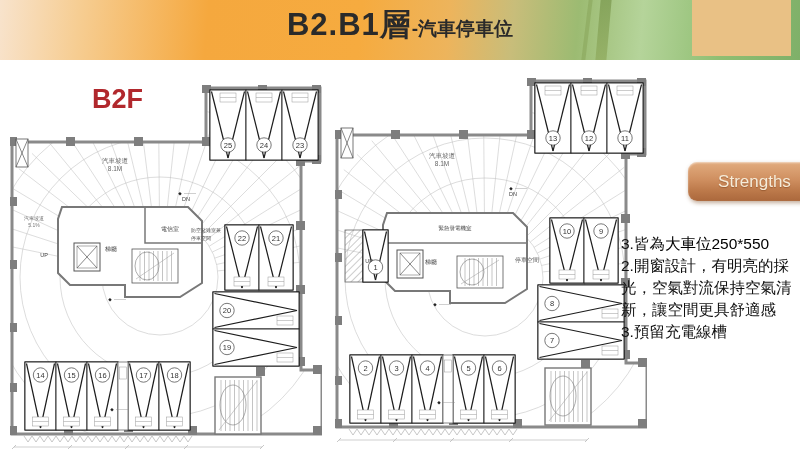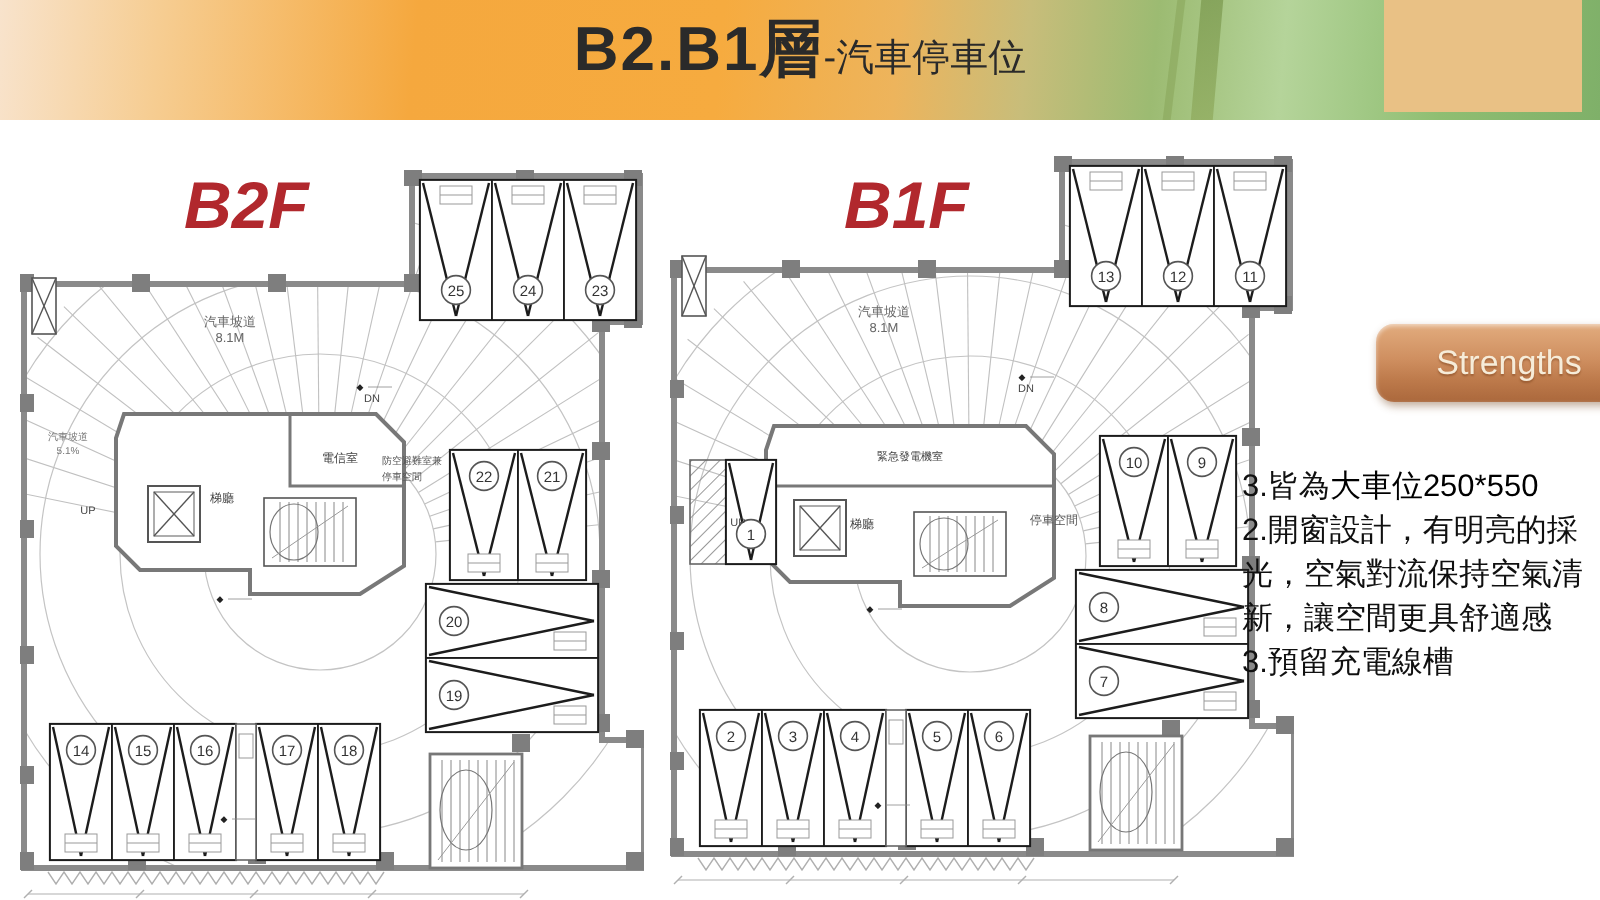--- a/index.html
+++ b/index.html
@@ -10,23 +10,23 @@
     background:linear-gradient(95deg,#f8e3cc 0%,#f6cd92 10%,#f5a83e 26%,#f6ab3f 45%,
       #edb45c 56%,#c8bd7a 64%,#9cbb72 72%,#b5d49a 80%,#8fbe72 90%,#7fb069 100%);}
   .stem{position:absolute;left:598px;top:0;width:11px;height:60px;opacity:.75;
     background:linear-gradient(180deg,#7c9a50,#90ab5e);transform:skewX(-5deg);}
   .stem2{position:absolute;left:585px;top:0;width:4px;height:60px;opacity:.5;
     background:#86a255;transform:skewX(-7deg);}
   .tan-box{position:absolute;left:692px;top:0;width:99px;height:56px;background:#e9c185;}
   .title-wrap{position:absolute;left:0;top:4px;width:800px;display:flex;
     justify-content:center;align-items:baseline;}
   .t-main{font-size:31px;font-weight:bold;color:#2a2a2a;letter-spacing:1px;}
-  .t-sub{font-size:19px;font-weight:normal;color:#2a2a2a;}
+  .t-sub{font-size:19px;font-weight:bold;color:#2a2a2a;}
   
-  .plan-label{position:absolute;font-size:33px;font-weight:bold;color:#b1282d;font-style:italic;}
+  .plan-label{position:absolute;font-size:27px;font-weight:bold;color:#b1282d;}
   #label-b2f{left:92px;top:84px;}
   #label-b1f{left:422px;top:84px;}
   svg.plan{position:absolute;width:312px;height:368px;}
   #plan-b2f{left:10px;top:85px;}
   #plan-b1f{left:335px;top:78px;}
   
   .strengths-btn{position:absolute;left:688px;top:162px;width:133px;height:39px;
     border-radius:9px;cursor:pointer;
     background:linear-gradient(180deg,#e2ac7e 0%,#cf8f60 45%,#bd7a4b 72%,#ab683c 100%);
     box-shadow:1px 2px 4px rgba(120,70,30,.45), inset 0 1px 2px rgba(255,255,255,.55);
@@ -46,21 +46,20 @@
     <div class="stem2"></div>
     <div class="stem"></div>
     <div class="tan-box"></div>
     <div class="title-wrap">
       <span class="t-main">B2.B1層</span>
       <span class="t-sub">-汽車停車位</span>
     </div>
   </div>
 
   <div class="plan-label" id="label-b2f">B2F</div>
-  <div class="plan-label" id="label-b1f">B1F</div>
 
   <svg class="plan" id="plan-b2f" viewBox="0 0 312 368">
       <defs>
         <clipPath id="clip-b2f">
           <path d="M2,57 L196,57 L196,3 L310,3 L310,76 L291,76 L291,285 L312,285 L312,349 L2,349 Z"></path>
         </clipPath>
       </defs>
       <g clip-path="url(#clip-b2f)">
         <circle cx="150" cy="192" r="58" fill="none" stroke="#c4c4c4" stroke-width="0.6"></circle>
         <circle cx="150" cy="192" r="100" fill="none" stroke="#c4c4c4" stroke-width="0.6"></circle>

